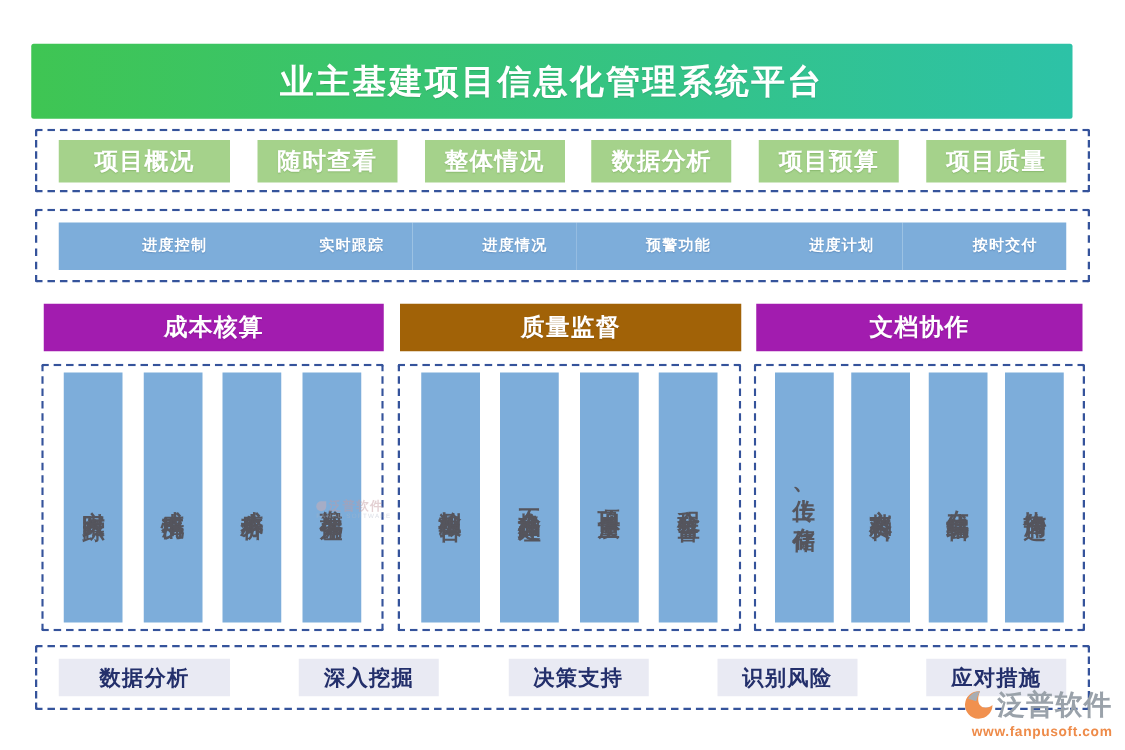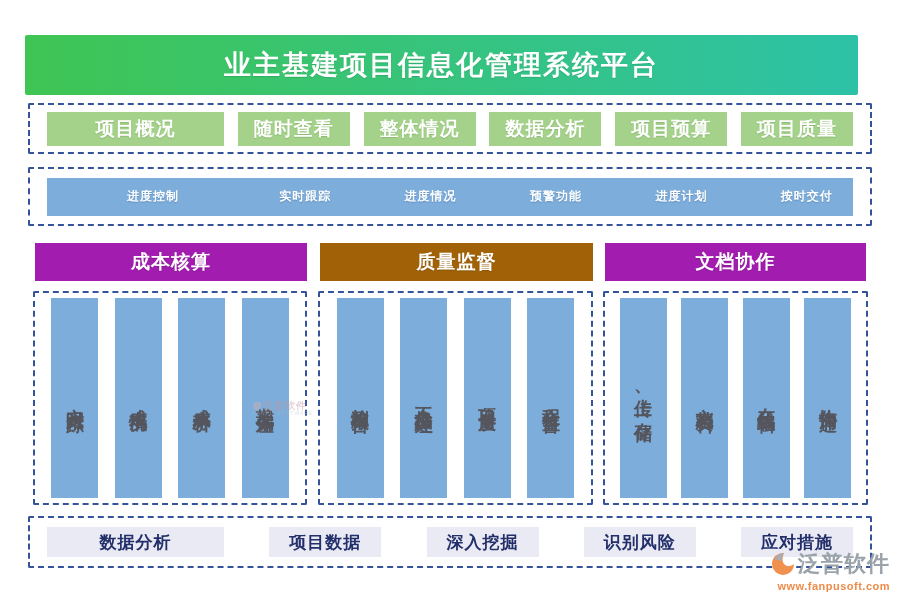--- a/index.html
+++ b/index.html
@@ -32,21 +32,21 @@
   .row1 { top: 103px; height: 51px; }
   .row2 { top: 167px; height: 59px; }
   .rowB { top: 516px; height: 52px; gap: 45px; }
 
   .chip {
     width: 112px; text-align: center;
     color: #ffffff; font-weight: bold;
     display: flex; align-items: center; justify-content: center;
     letter-spacing: 1px; white-space: nowrap;
   }
-  .chip.wide { width: 177px; }
+  .chip.wide { width: 137px; }
   .chip.green  { background: #a5d28b; height: 34px; font-size: 19px; text-shadow: 0 1px 1px rgba(90,140,60,.35); }
   .chip.blue   { background: #7dadda; height: 38px; font-size: 12px; text-shadow: 0 1px 1px rgba(50,90,140,.35); padding-left: 33px; }
   .chip.lav    { background: #e9eaf3; height: 30px; font-size: 17px; color: #232f6b; text-shadow: none; }
 
   
   .sec {
     top: 243px; height: 38px;
     display: flex; align-items: center; justify-content: center;
     color: #ffffff; font-size: 19px; font-weight: bold; letter-spacing: 1px;
     text-shadow: 0 1px 1px rgba(0,0,0,.15);
@@ -136,22 +136,22 @@
 
 <div class="abs dash colbox g3">
   <div class="vbar">上传、存储</div>
   <div class="vbar">文档资料</div>
   <div class="vbar">在线编辑</div>
   <div class="vbar">协作沟通</div>
 </div>
 
 <div class="abs dash chip-row rowB">
   <div class="chip lav wide">数据分析</div>
-  <div class="chip lav">项目数据</div>
   <div class="chip lav">深入挖掘</div>
+  <div class="chip lav">决策支持</div>
   <div class="chip lav">识别风险</div>
   <div class="chip lav">应对措施</div>
 </div>
 
 <div class="abs watermark">
   <div class="wm-main"><span class="wm-ico"></span><span>泛普软件</span></div>
   <div class="wm-sub">FANPU SOFTWARE</div>
 </div>
 
 <div class="abs logo">

